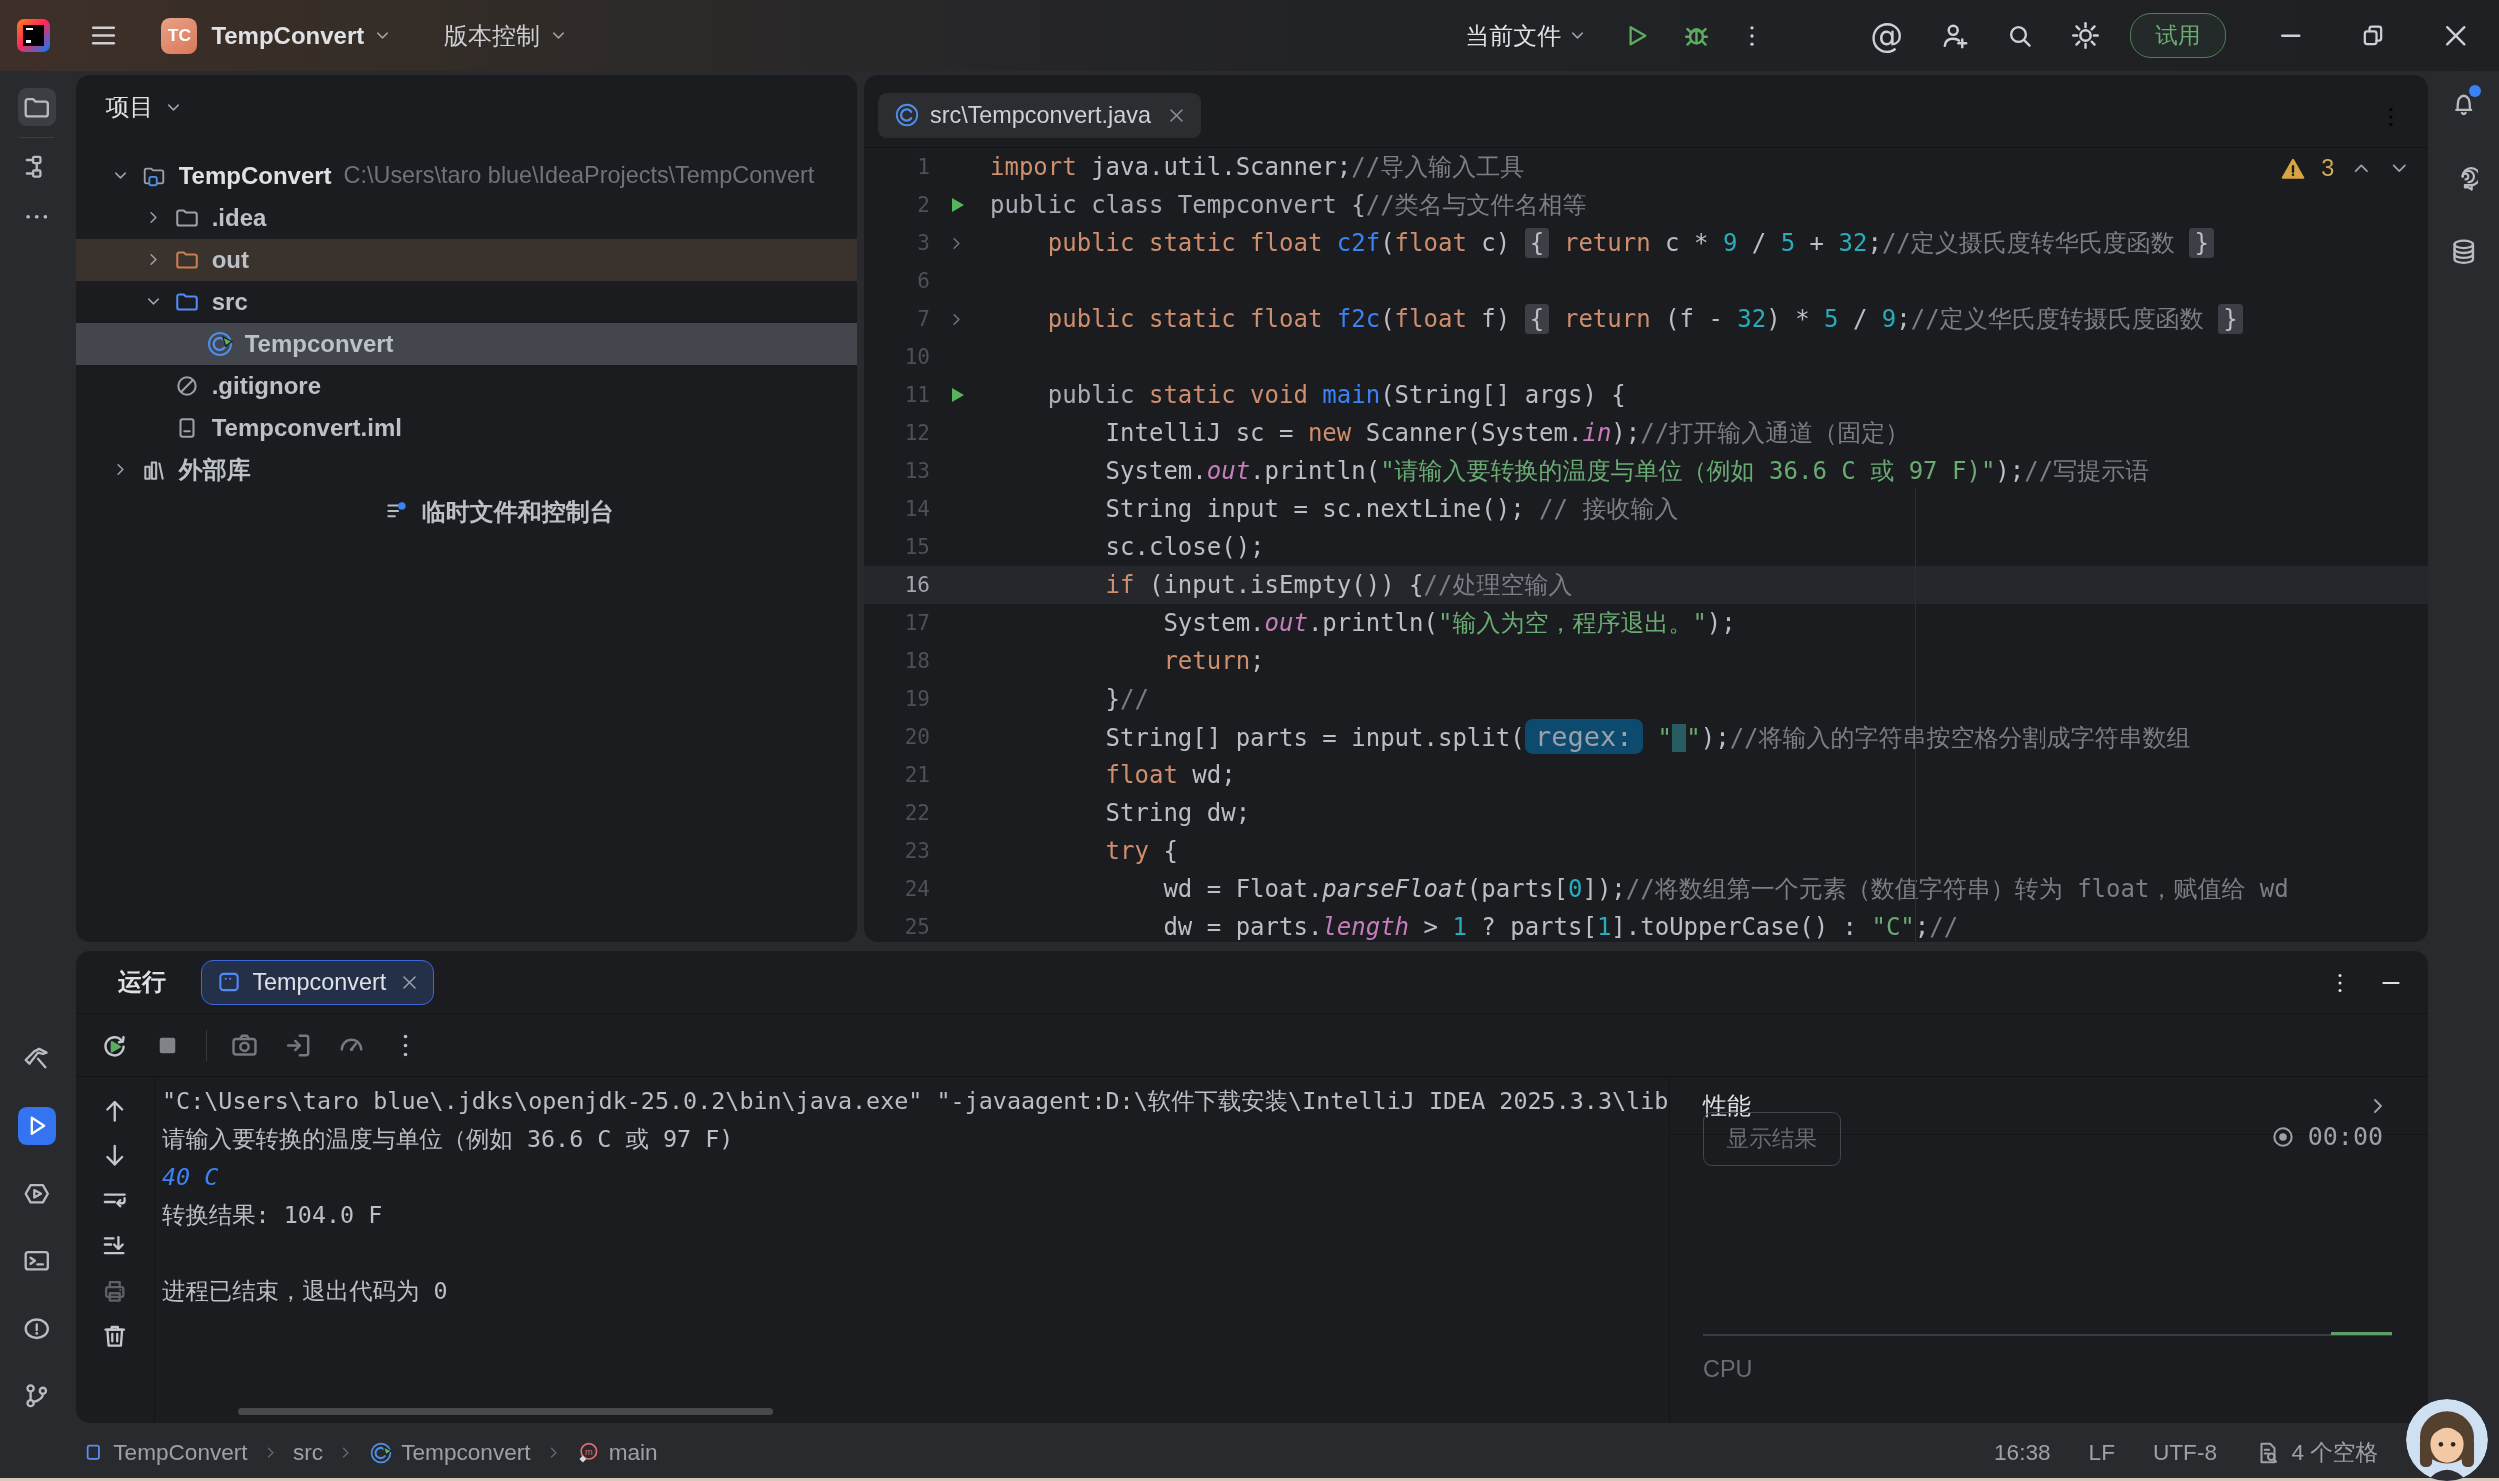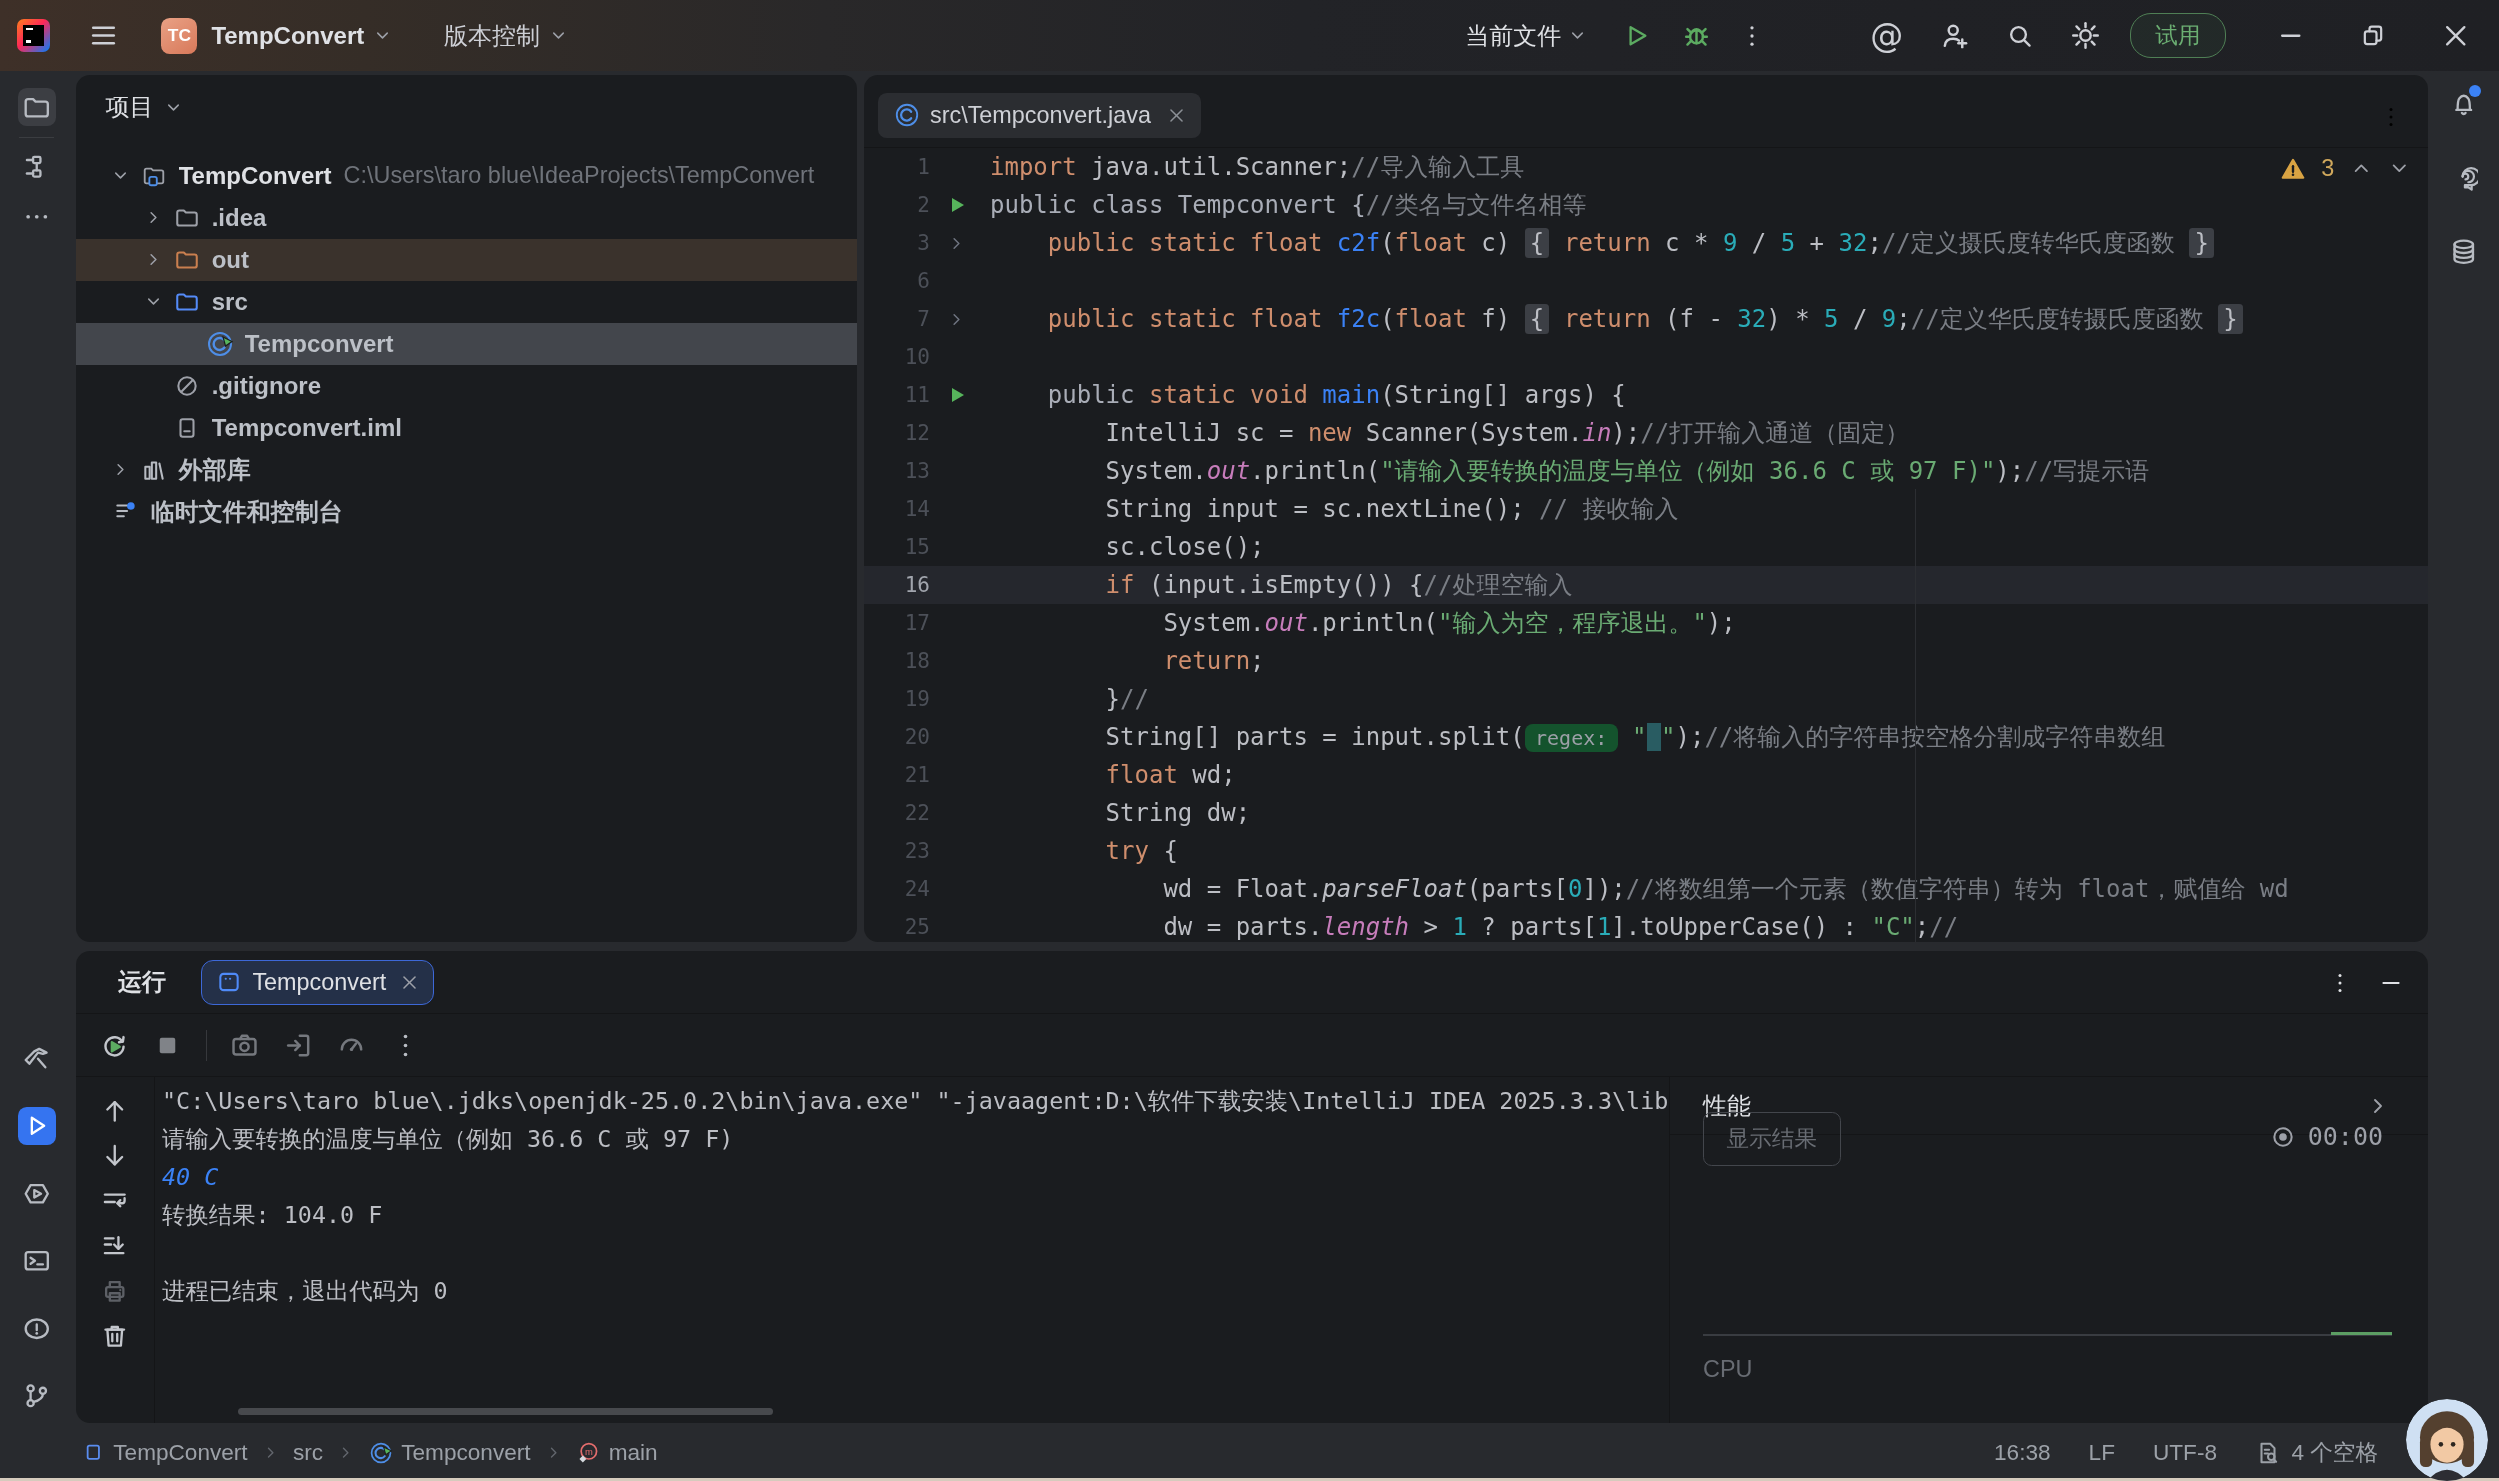--- a/index.html
+++ b/index.html
@@ -51,21 +51,21 @@
   .crow{position:relative;height:38px;line-height:38px;white-space:pre;}
   .crow.current{background:#25272d;}
   .crow .ln{position:absolute;left:0;width:66px;text-align:right;color:#4c5058;font-size:21px;}
   .crow.current .ln{color:#a1a5ad;}
   .crow .gut{position:absolute;left:75px;top:0;width:35px;height:38px;display:flex;align-items:center;justify-content:center;}
   .crow .src{position:absolute;left:126px;top:0;}
   .tok-k{color:#cf8e6d;} .tok-t{color:#bcbec4;} .tok-g{color:#a9adb7;}
   .tok-m{color:#3b82f6;} .tok-n{color:#2aacb8;} .tok-s{color:#6aab73;}
   .tok-c{color:#7a7e85;} .tok-f{color:#c77dbb;font-style:italic;} .tok-sm{color:#bcbec4;font-style:italic;}
   .tok-fold{background:#3c3f45;border-radius:3.5px;padding:0.9px 5.2px;color:#bcbec4;}
-  .tok-hint{background:#14532d;border-radius:7.8px;padding:1.7px 10.4px;color:#9da0a8;font-size:20px;}
+  .tok-hint{background:#0c4a6e;border-radius:7.8px;padding:1.7px 10.4px;color:#9da0a8;font-size:27px;}
   .tok-sel{background:#295c62;color:#6aab73;}
   #guide1{left:1051px;top:414px;width:0.9px;height:521px;background:#2c2e32;}
   .warnbox{position:absolute;right:17.4px;top:15.6px;display:flex;align-items:center;gap:15.6px;color:#9da0a8;}
   .warnbox .cnt{color:#d0a85c;font-size:23.4px;}
   
   .run-head{height:62px;display:flex;align-items:center;color:#dfe1e5;border-bottom:0.9px solid #141517;position:relative;}
   .run-title{font-size:24px;font-weight:600;margin-left:42px;}
   .rtab{margin-left:35px;height:43px;border:1.7px solid #3d68d8;background:#243048;border-radius:12px;
     display:flex;align-items:center;gap:10.4px;padding:0 14px;color:#dfe1e5;font-size:23.4px;}
   .run-tools{height:62px;display:flex;align-items:center;gap:22.6px;padding-left:22.6px;border-bottom:0.9px solid #141517;color:#b9bdc4;}
@@ -415,21 +415,21 @@
             <span style="color:#b7bbc2">
               <svg width="26" height="26" viewBox="0 0 24 24" fill="none" stroke="currentColor" stroke-width="1.9" stroke-linecap="round" stroke-linejoin="round">
                 <rect x="4" y="9" width="4" height="11"></rect>
                 <rect x="10" y="5" width="4" height="15"></rect>
                 <line x1="17" y1="6" x2="20" y2="20"></line>
               </svg>
             </span>
           </span>
           <span class="lbl">外部库</span>
         </div>
-        <div class="trow" style="">
+        <div class="trow" style="padding-left: 28px; justify-content: center;">
           <span class="slot"></span>
           <span class="slot">
             <span style="color:#b7bbc2">
               <svg width="26" height="26" viewBox="0 0 24 24" fill="none" stroke="currentColor" stroke-width="1.9" stroke-linecap="round" stroke-linejoin="round">
                 <line x1="4" y1="6" x2="13" y2="6"></line>
                 <line x1="4" y1="11" x2="13" y2="11"></line>
                 <line x1="4" y1="16" x2="10" y2="16"></line>
                 <circle cx="16.5" cy="6.5" r="3.5" fill="#3b82f6" stroke="none"></circle>
               </svg>
             </span>

